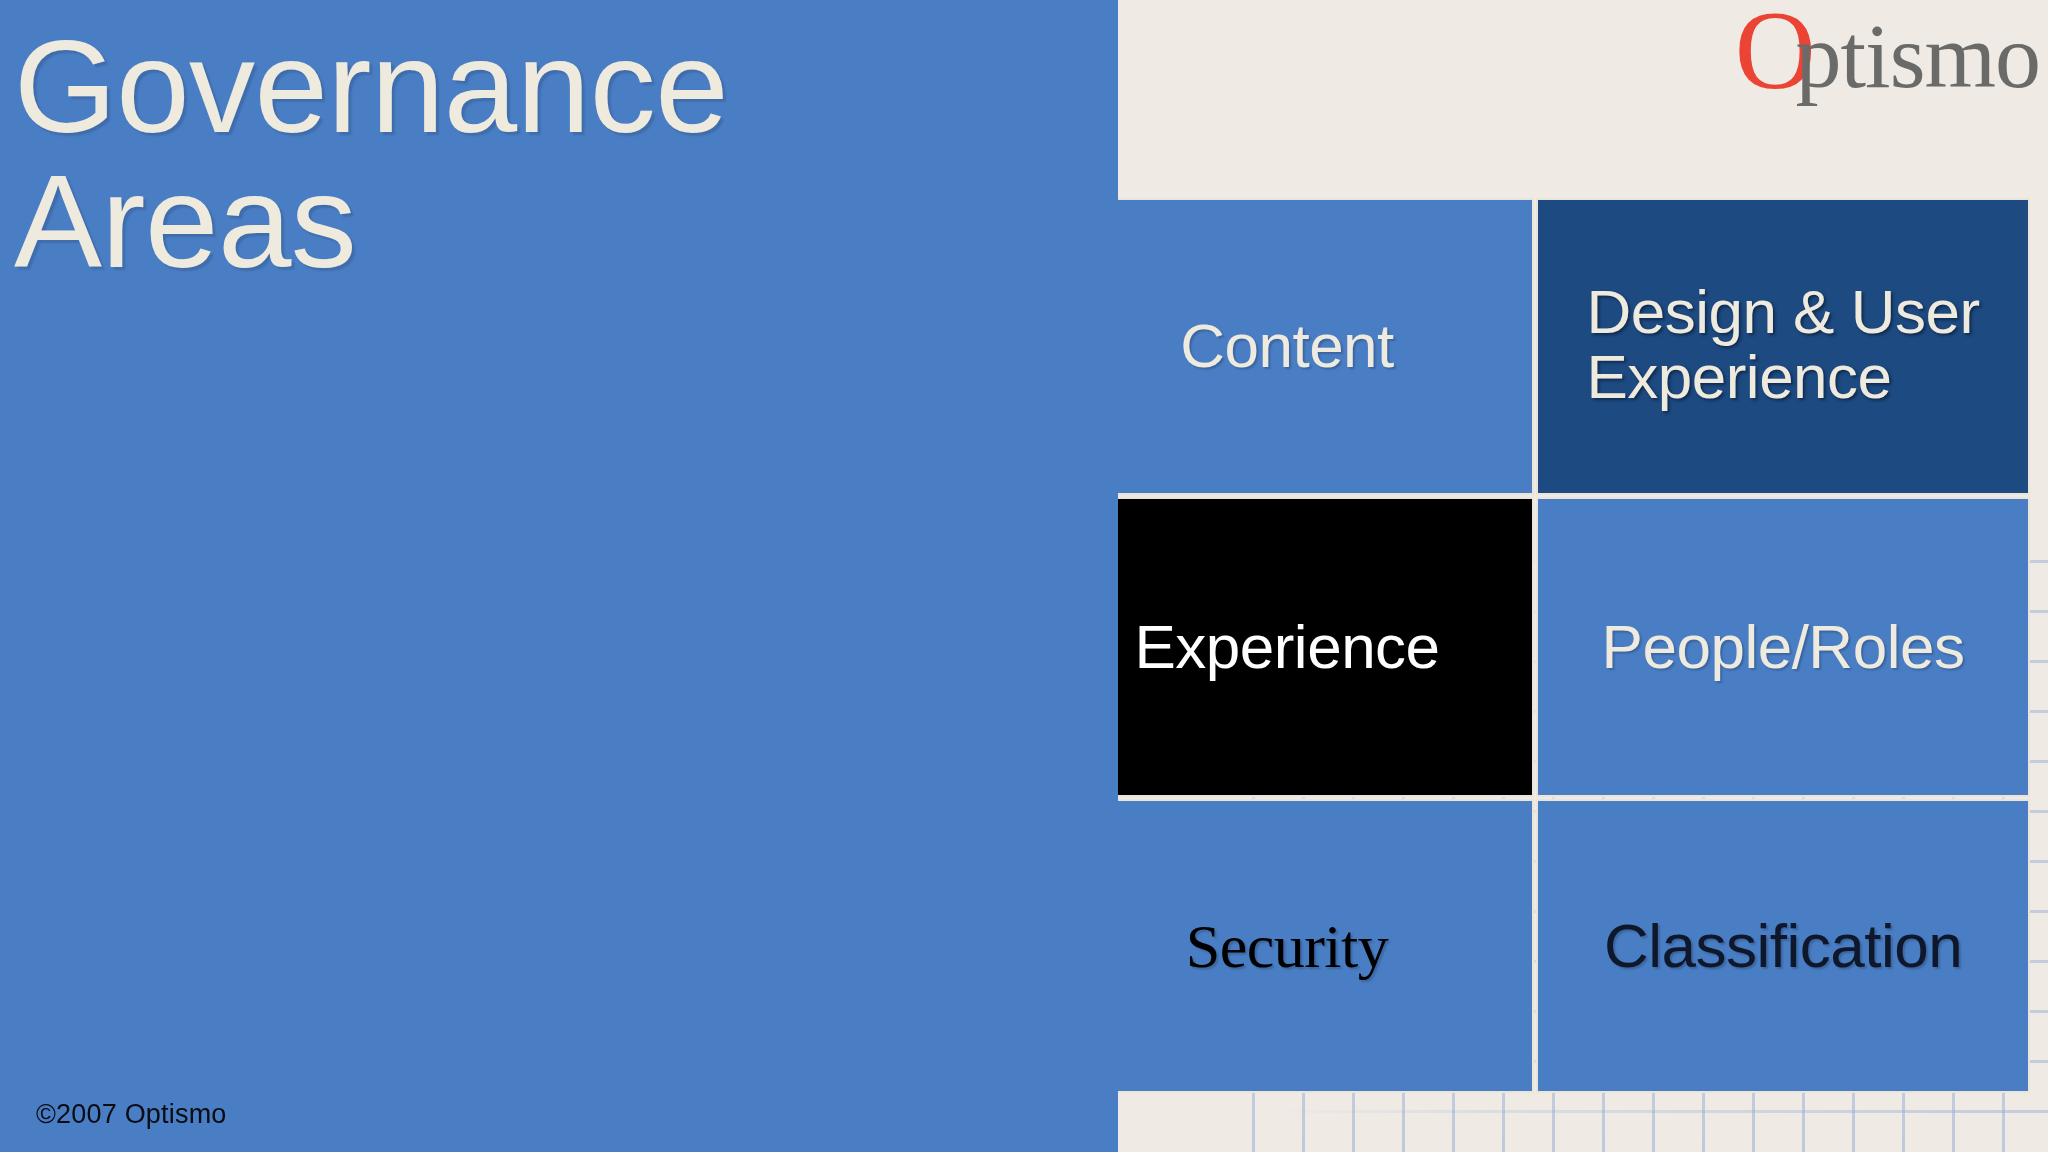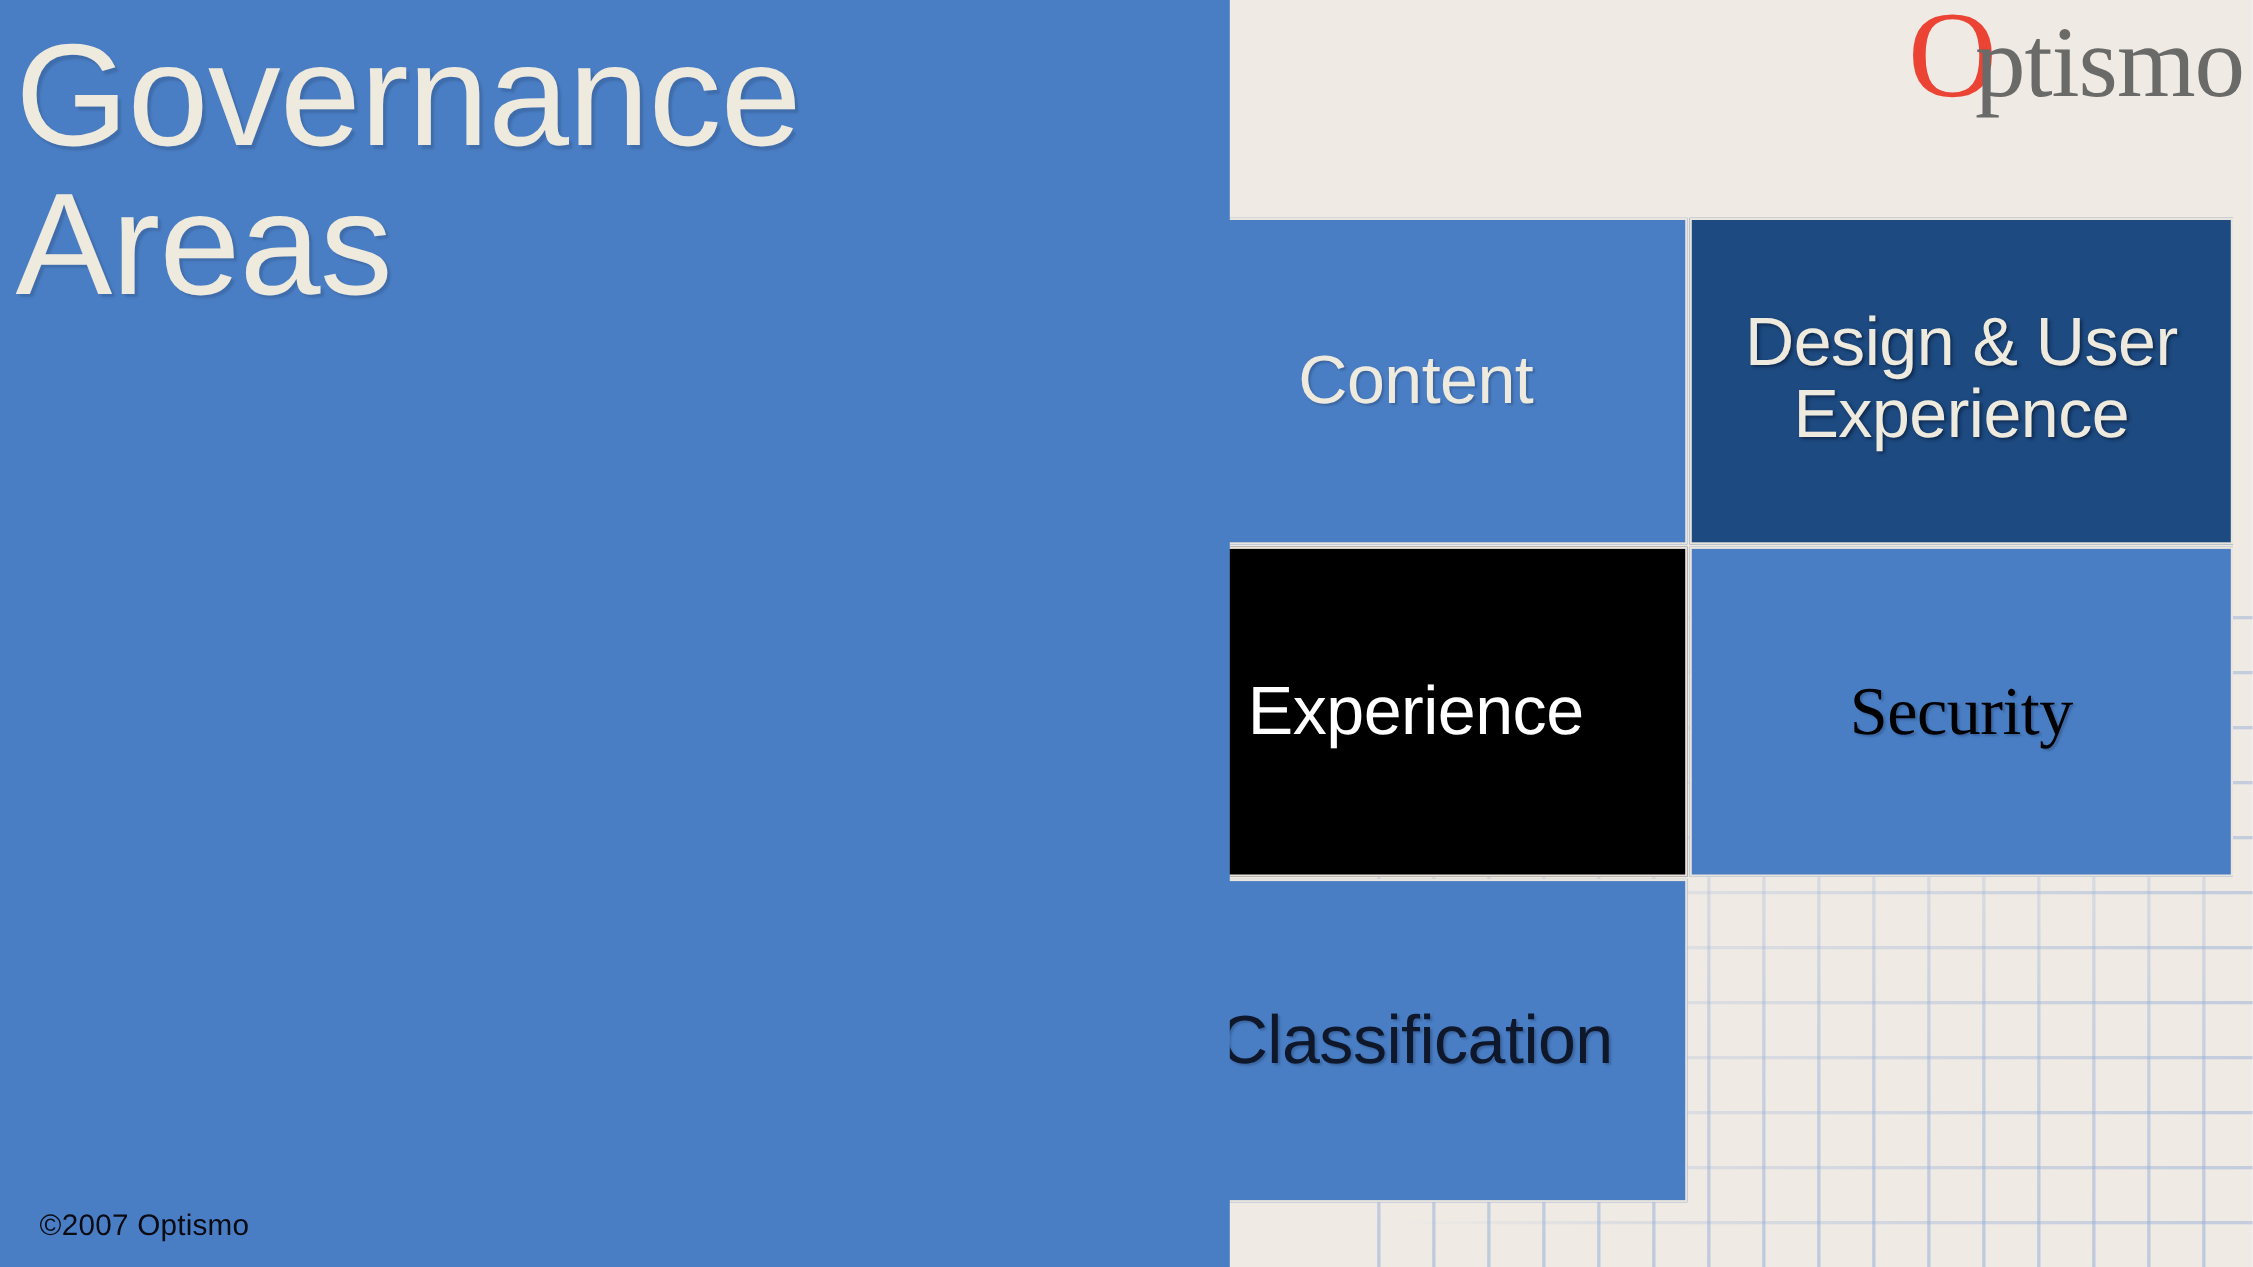--- a/index.html
+++ b/index.html
@@ -120,21 +120,20 @@
     display: flex;
     align-items: center;
     justify-content: center;
     box-sizing: border-box;
     overflow: visible;
   }
   .tile .tile-label {
     color: #efeade;
     font-size: 62px;
     line-height: 1.04;
-    text-align: center;
     font-weight: 400;
     letter-spacing: -0.5px;
     white-space: pre-line;
     text-shadow: 2px 2px 2px rgba(30,55,95,0.35);
     padding: 0 6px;
   }
   .tile--blue { background: #4a7ec4; border: 2px solid #e9e4dc; }
   .tile--navy { background: #1d4a80; border: 2px solid #e9e4dc; }
   .tile--black { background: #000000; border: 2px solid #e9e4dc; }
   .tile--black .tile-label { text-shadow: 2px 2px 2px rgba(0,0,0,0.6); }
@@ -195,20 +194,23 @@
       <div class="tile tile--blue" style="background: rgb(74, 126, 196);">
         <span class="tile-label" style="color: rgb(239, 234, 222);">Content</span>
       </div>
       <div class="tile tile--navy tile--twoline" style="background: rgb(29, 74, 128);">
         <span class="tile-label" style="color: rgb(239, 234, 222);">Design &amp; User
 Experience</span>
       </div>
       <div class="tile tile--black tile--wide" style="background: rgb(0, 0, 0);">
         <span class="tile-label" style="color: rgb(255, 255, 255);">Experience</span>
       </div>
+      <div class="tile tile--blue tile--wide" style="background: rgb(74, 126, 196);">
+        <span class="tile-label" style="color: rgb(239, 234, 222);">People/Roles</span>
+      </div>
       <div class="tile tile--blue" style="background: rgb(74, 126, 196);">
         <span class="tile-label" style="color: #000000; font-family: Liberation Serif, serif;">Security</span>
       </div>
       <div class="tile tile--blue tile--wide" style="background: rgb(74, 126, 196);">
         <span class="tile-label" style="color: #0f172a;">Classification</span>
       </div>
     </div>
 
 </div>
 

